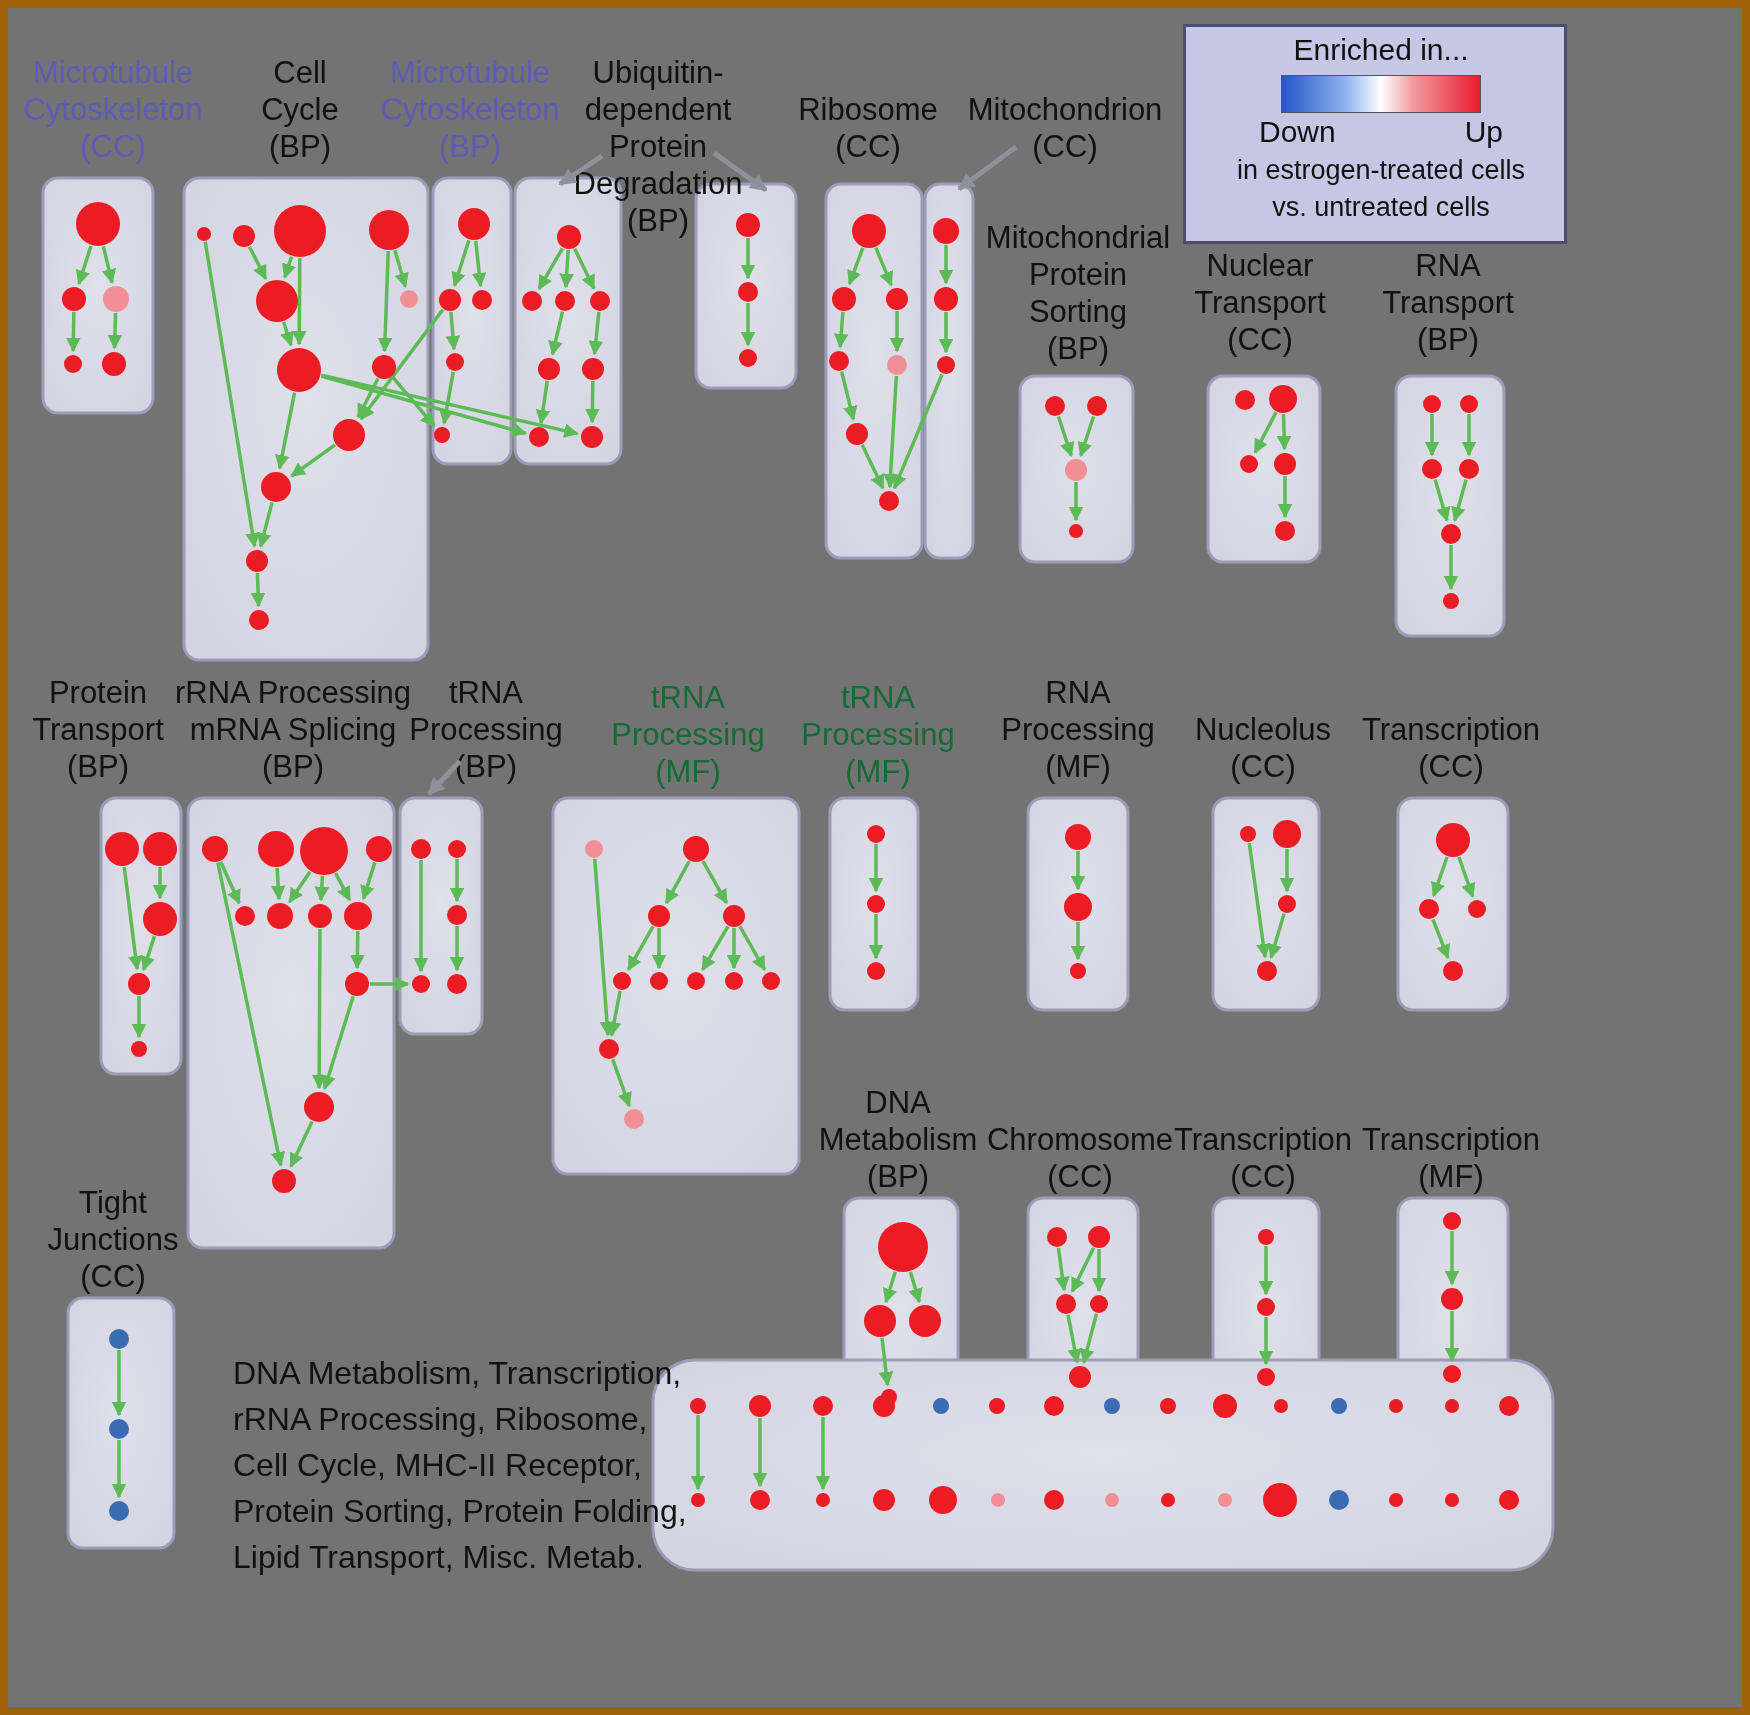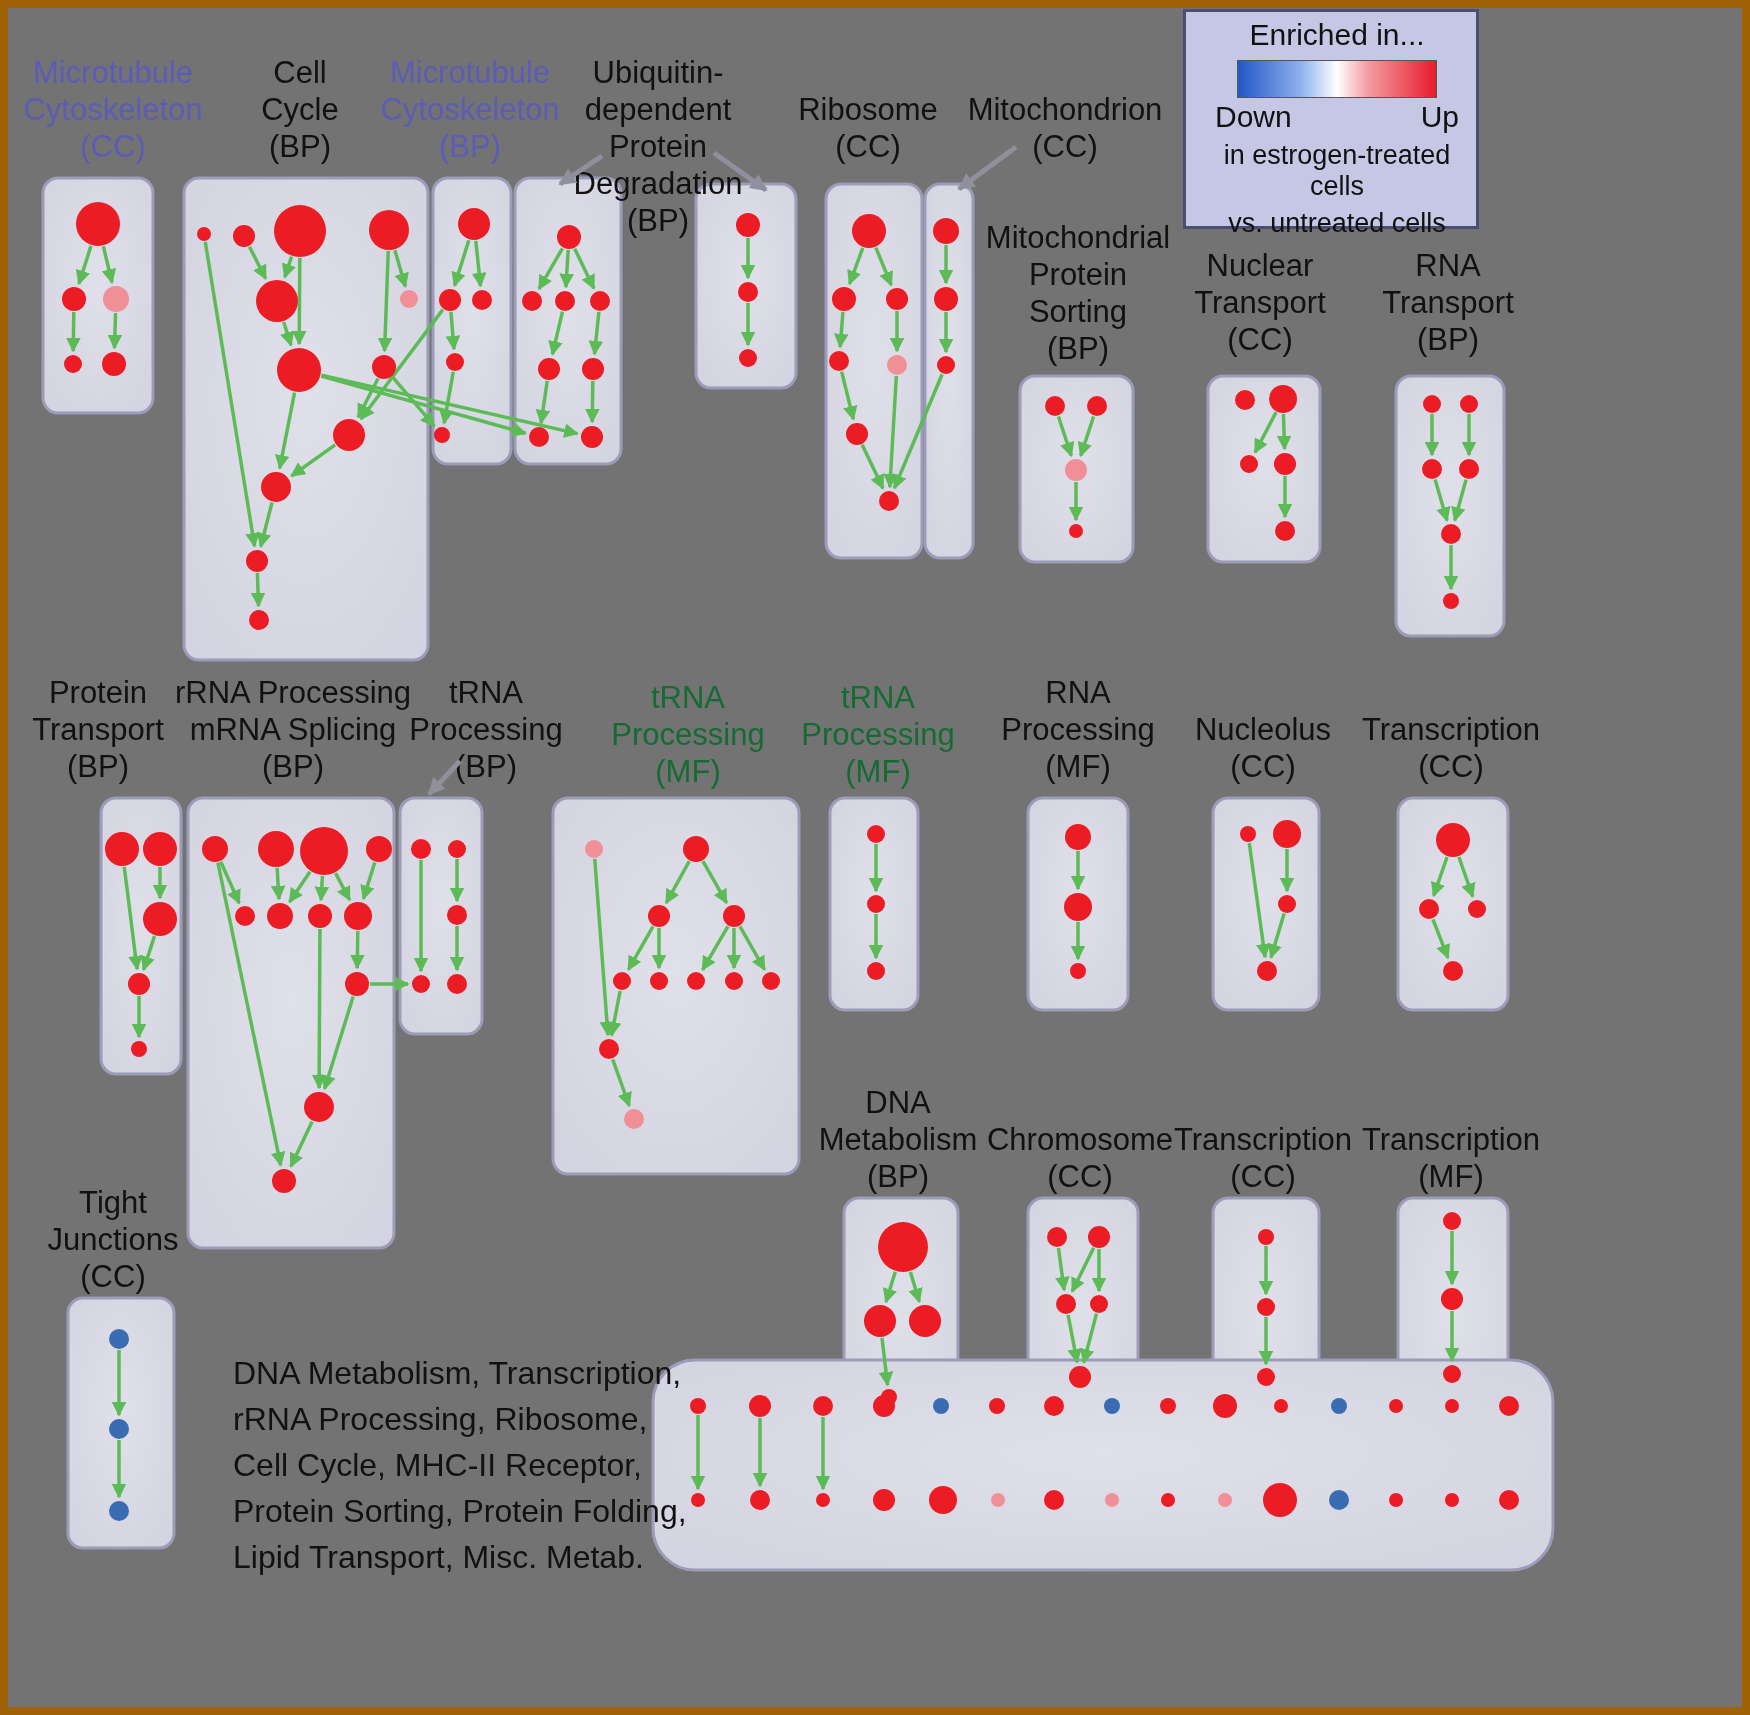--- a/index.html
+++ b/index.html
@@ -1,21 +1,21 @@
 <!DOCTYPE html>
 <html><head>
 <meta charset="utf-8">
 <style>
   * { margin:0; padding:0; box-sizing:border-box; }
   body { font-family:"Liberation Sans", sans-serif; background:#9fa0c0; }
   #stage { position:relative; width:1750px; height:1715px; background:#737373;
            border:8px solid #a16207; overflow:hidden; }
   #diagram { position:absolute; left:0; top:0; width:1734px; height:1699px; }
   #diagram text { font-family:"Liberation Sans", sans-serif; }
-  .legend { position:absolute; left:1175px; top:1px; width:296px; height:220px;
+  .legend { position:absolute; left:1175px; top:16px; width:384px; height:220px;
             border:3px solid #4a4f70; background:#c6c7e5;padding-left:12px; }
   .legend-title { text-align:center; font-size:30px; color:#111; margin-top:6px; }
   .legend-gradient { width:200px; height:38px; margin:8px auto 0; border:1px solid #555;
             background:linear-gradient(90deg,#2356c7 0%,#8fb2ee 32%,#ffffff 50%,#f29ba1 66%,#e81b2c 100%); }
   .legend-scale { display:flex; justify-content:space-between; width:244px; margin:2px auto 6px;
             font-size:30px; color:#111; }
   .legend-sub { text-align:center; font-size:27px; color:#111; margin-top:6px; }
   .footnote { position:absolute; left:225px; top:1342px; font-size:32px; line-height:46px; color:#111; }
 </style>
 </head>

